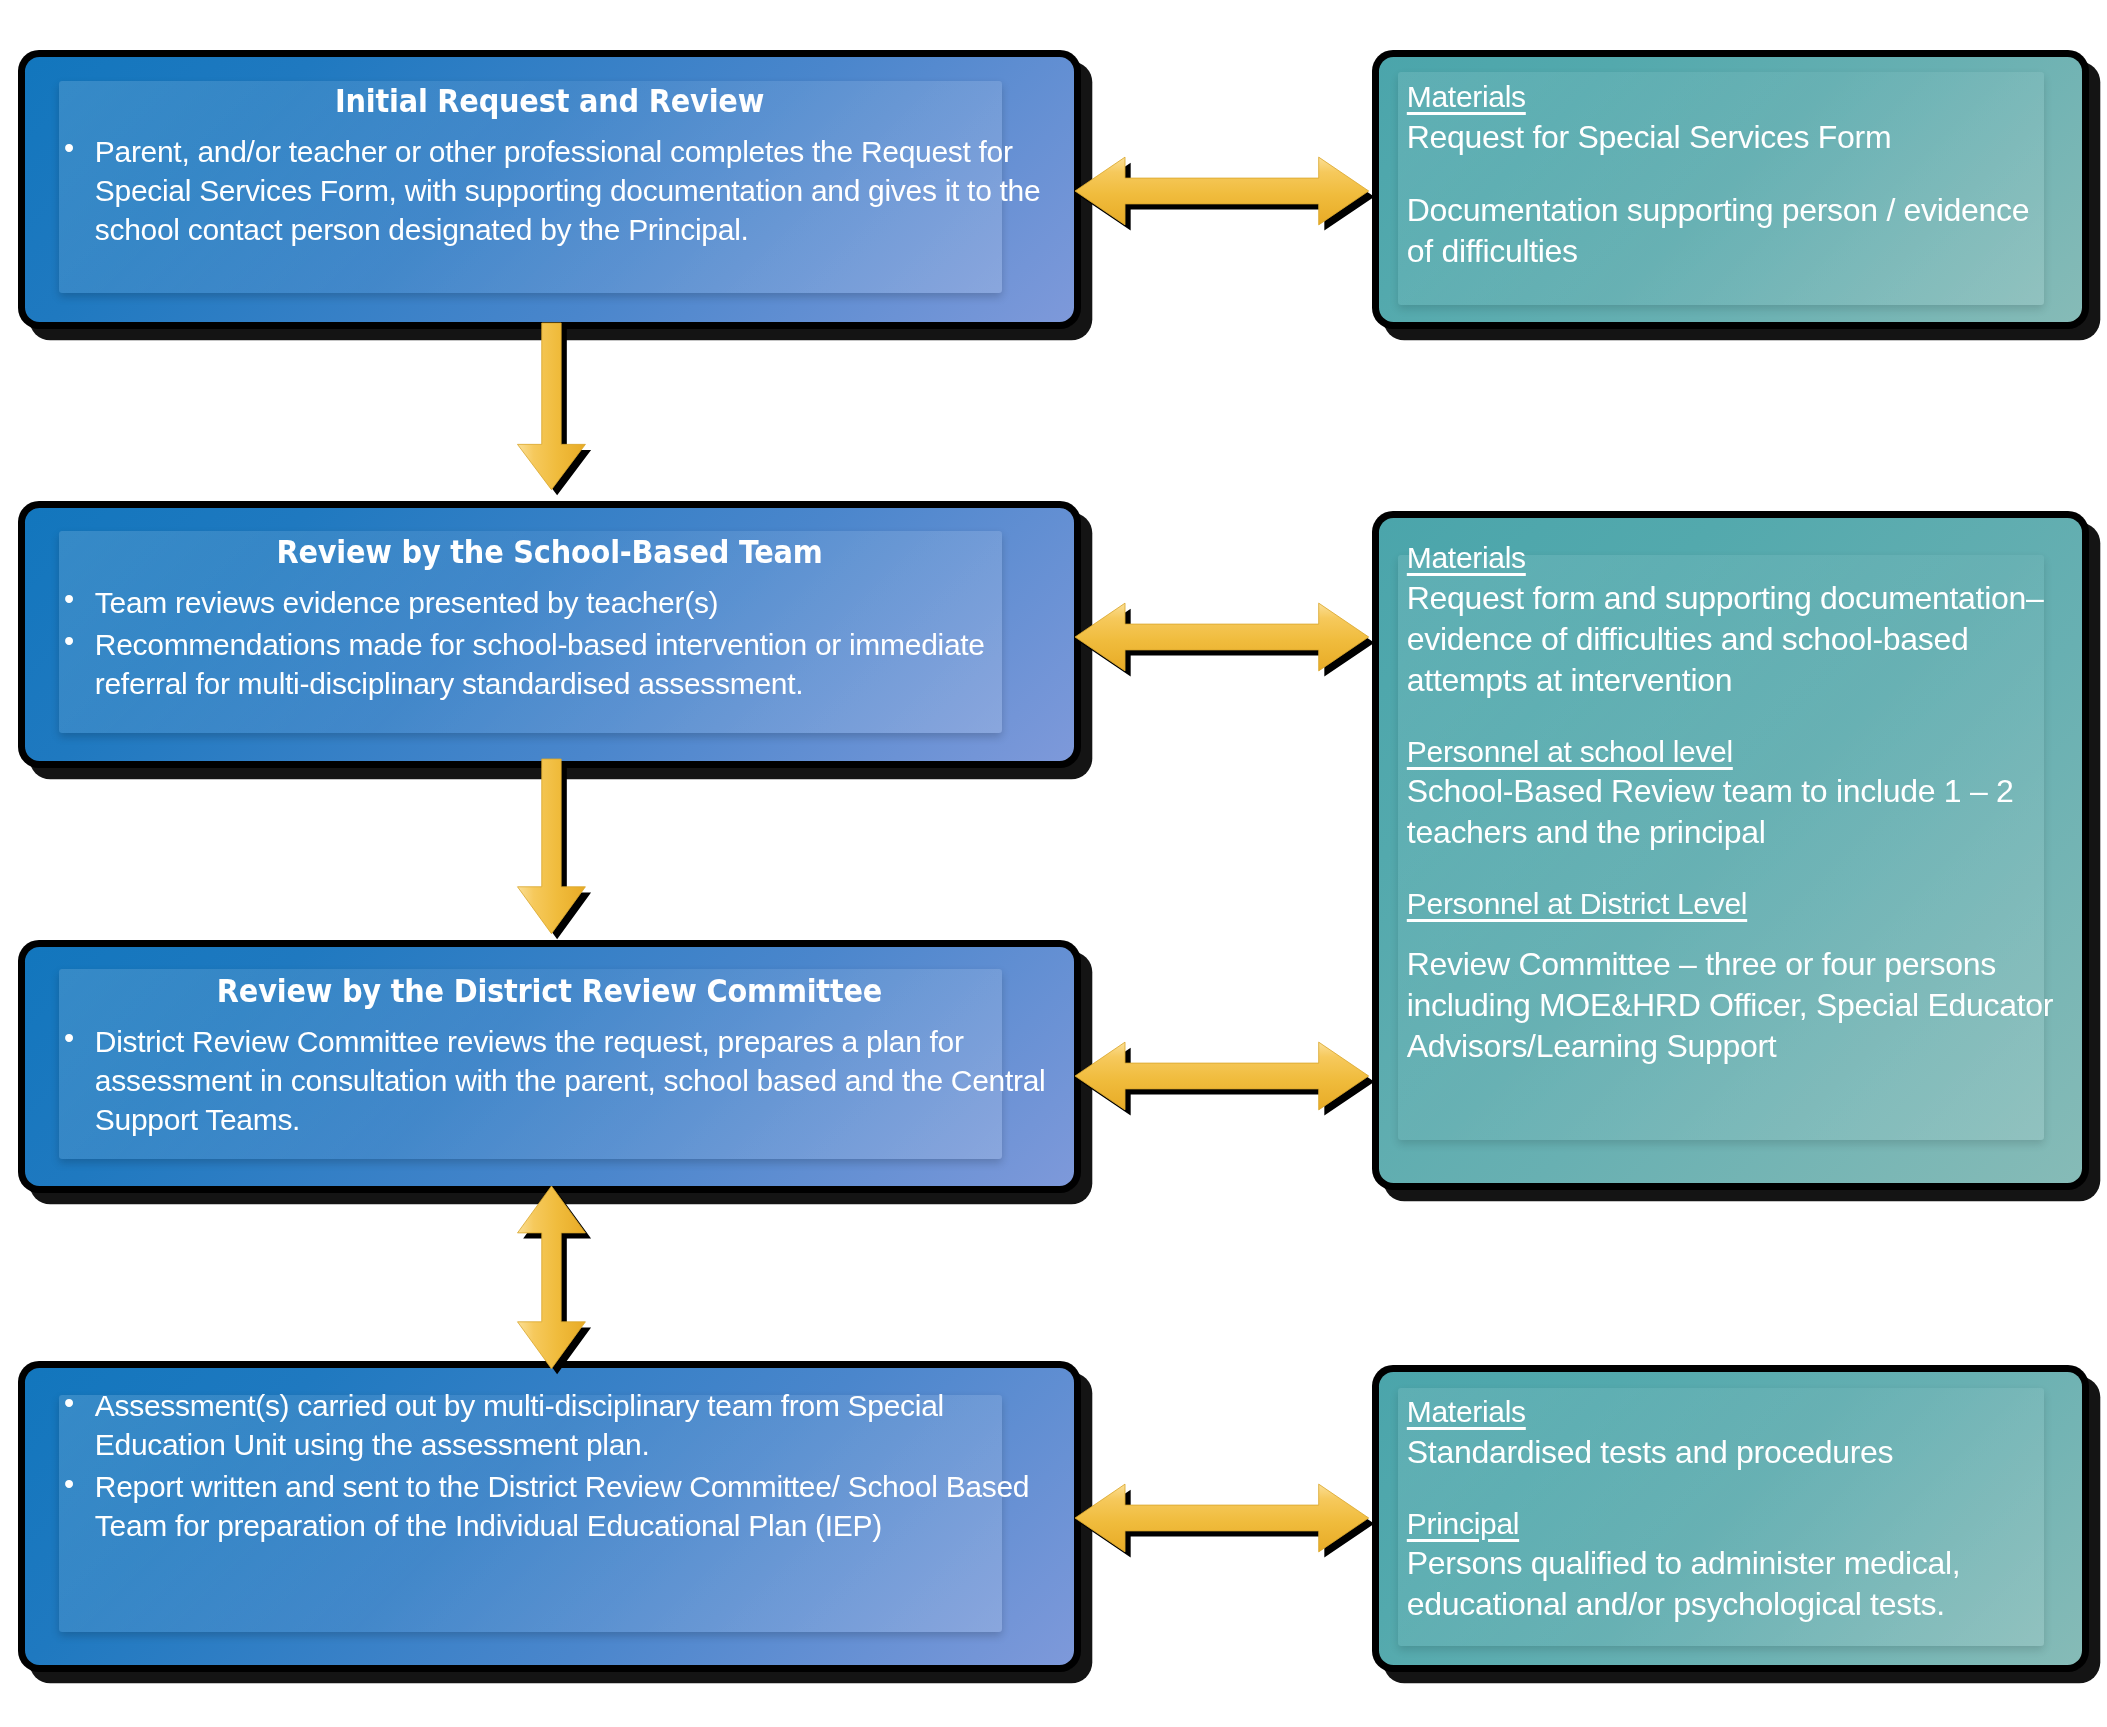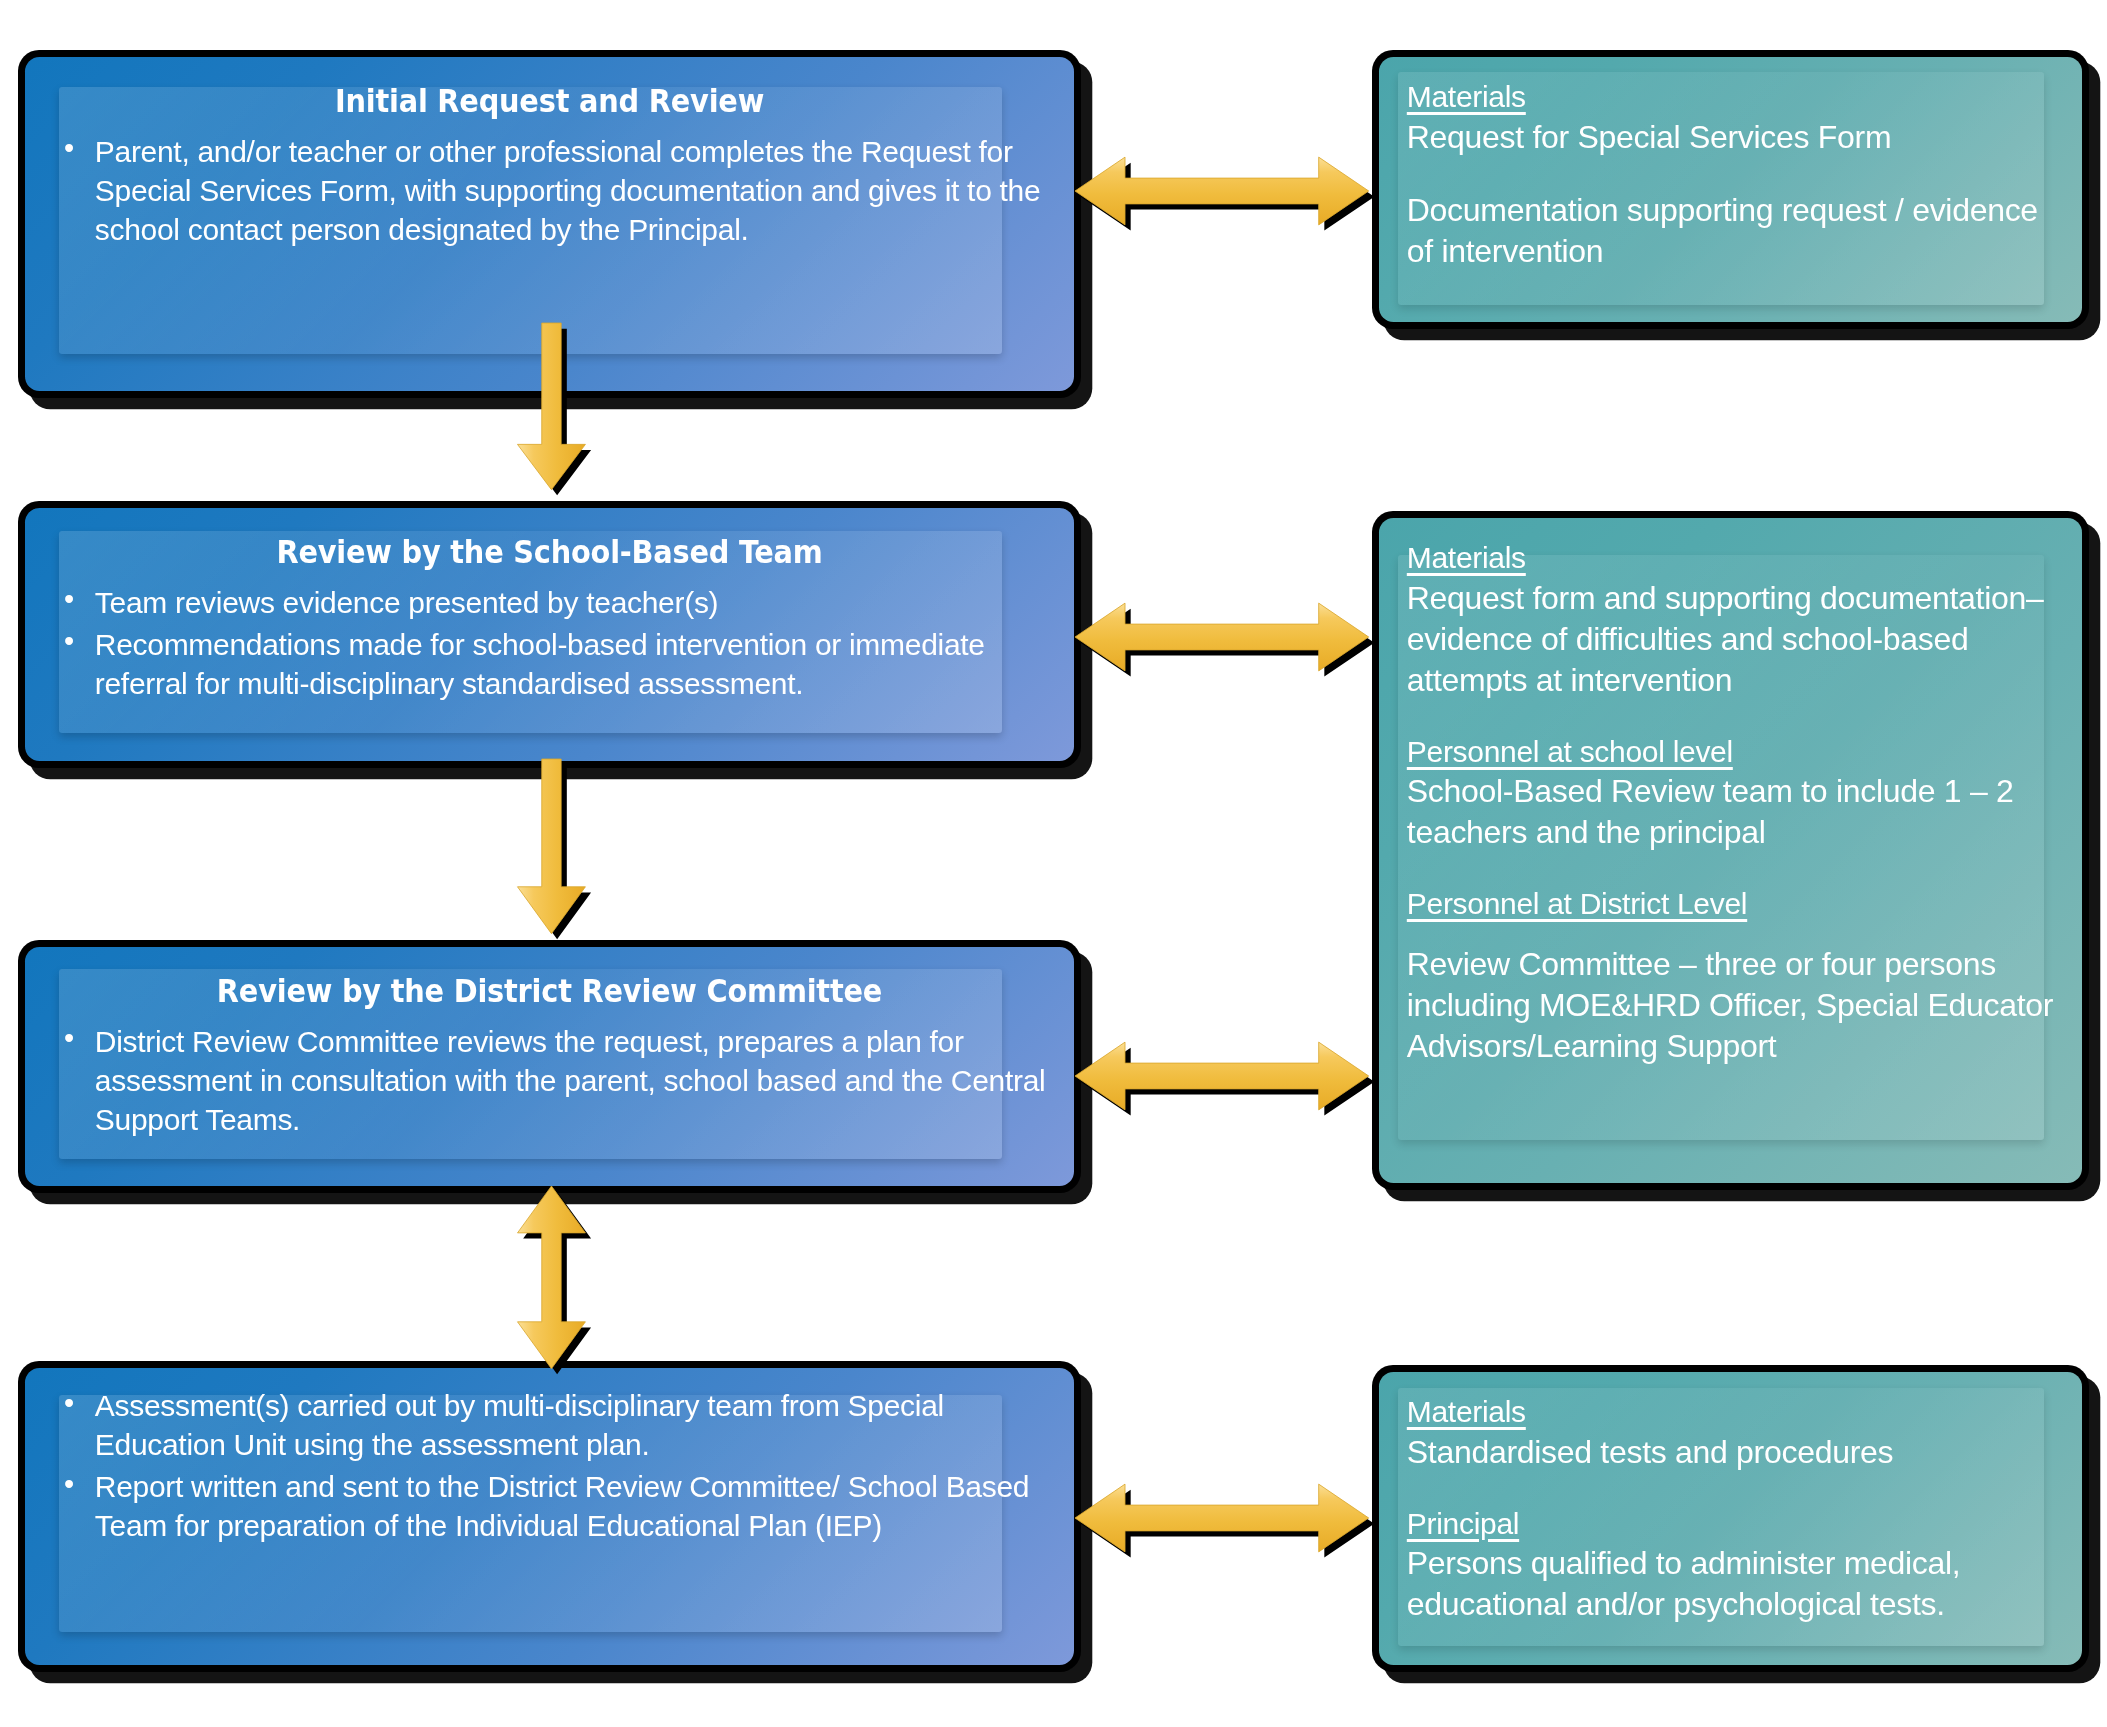--- a/index.html
+++ b/index.html
@@ -68,40 +68,40 @@
 
   
   .arrow{position:absolute;z-index:6;}
   .arrow svg{display:block;overflow:visible;}
 </style>
 </head>
 <body>
 
 <div class="canvas">
 
-  <div class="box blue" style="left:18px;top:50px;width:1063px;height:348px;">
+  <div class="box blue" style="left:18px;top:50px;width:1063px;height:279px;">
     <div class="box-inner">
       <div class="sheen"></div>
       <div class="content">
         <div class="b-title">Initial Request and Review</div>
         <ul class="b-list">
           <li>Parent, and/or teacher or other professional completes the Request for Special Services Form, with supporting documentation and gives it to the school contact person designated by the Principal.</li>
         </ul>
       </div>
     </div>
   </div>
 
   <div class="box teal" style="left:1372px;top:50px;width:717px;height:279px;">
     <div class="box-inner">
       <div class="sheen"></div>
       <div class="content" style="padding:21px 27.5px;">
         <div class="t-head">Materials </div>
         <div class="t-body">Request for Special Services Form</div>
         <div class="t-gap"></div>
-        <div class="t-body">Documentation supporting request / evidence of intervention</div>
+        <div class="t-body">Documentation supporting person / evidence of difficulties</div>
       </div>
     </div>
   </div>
 
   <div class="arrow" style="left:1075px;top:152px;width:305px;height:78px;">
     <svg width="305" height="78" viewBox="0 0 378 96">
       <defs>
         <linearGradient id="ag1" x1="0" y1="0" x2="0" y2="1">
           <stop offset="0%" stop-color="#fbdf96"></stop>
           <stop offset="22%" stop-color="#f6c95c"></stop>

